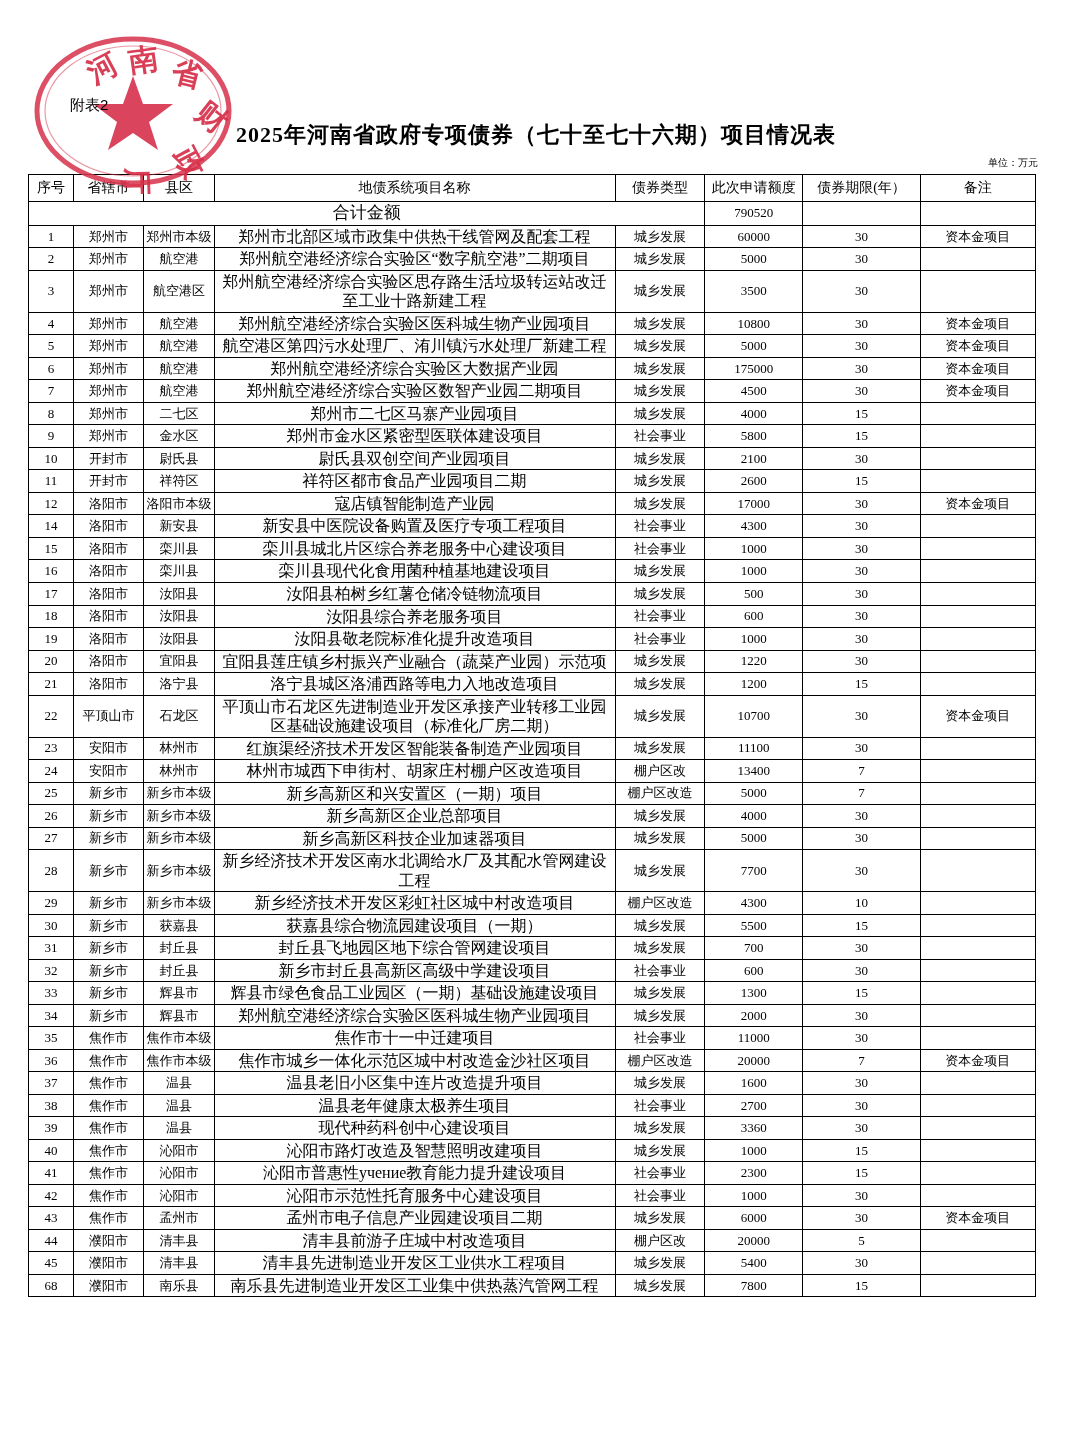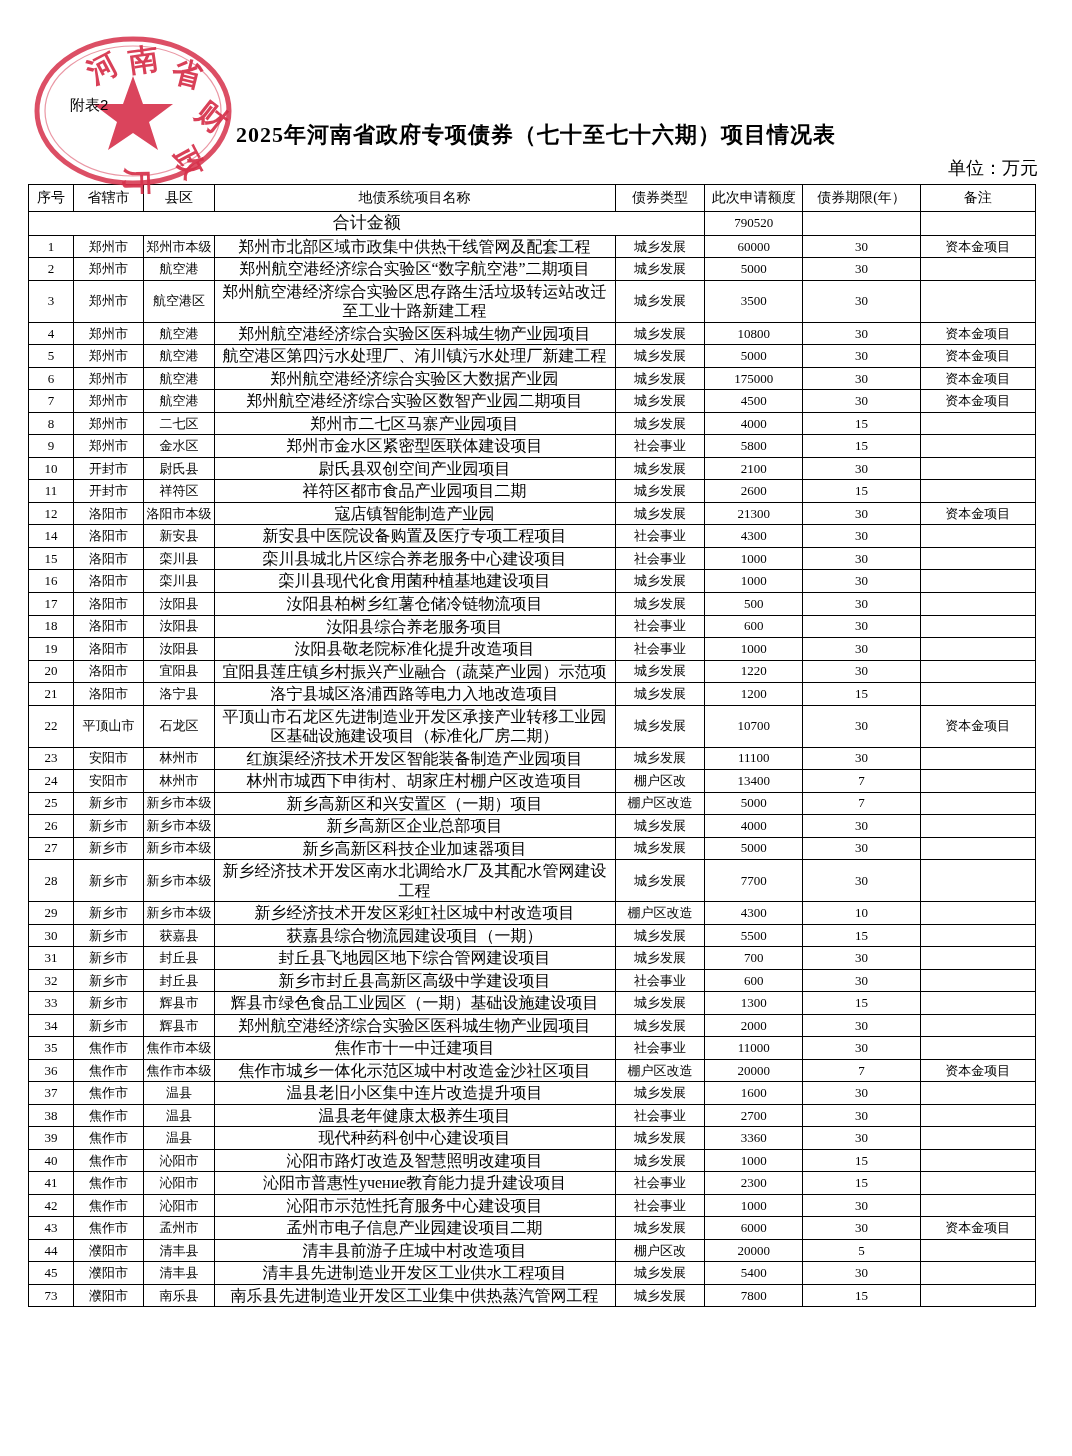--- a/index.html
+++ b/index.html
@@ -45,21 +45,21 @@
     text-align: center;
     font-size: 22px;
     font-weight: bold;
     letter-spacing: 1px;
     padding-top: 120px;
     padding-bottom: 6px;
     font-family: "Liberation Serif", serif;
   }
   .unit-line {
     text-align: right;
-    font-size: 18px;
+    font-size: 10px;
     padding-right: 6px;
     padding-bottom: 4px;
   }
   table.main {
     border-collapse: collapse;
     width: 1008px;
     table-layout: fixed;
     font-size: 13px;
   }
   table.main th, table.main td {
@@ -262,21 +262,21 @@
           <td>2600</td>
           <td>15</td>
           <td></td>
         </tr>
         <tr>
           <td>12</td>
           <td>洛阳市</td>
           <td>洛阳市本级</td>
           <td class="name">寇店镇智能制造产业园</td>
           <td>城乡发展</td>
-          <td>21300</td>
+          <td>17000</td>
           <td>30</td>
           <td>资本金项目</td>
         </tr>
         <tr>
           <td>14</td>
           <td>洛阳市</td>
           <td>新安县</td>
           <td class="name">新安县中医院设备购置及医疗专项工程项目</td>
           <td>社会事业</td>
           <td>4300</td>
@@ -587,21 +587,21 @@
           <td>45</td>
           <td>濮阳市</td>
           <td>清丰县</td>
           <td class="name">清丰县先进制造业开发区工业供水工程项目</td>
           <td>城乡发展</td>
           <td>5400</td>
           <td>30</td>
           <td></td>
         </tr>
         <tr>
-          <td>73</td>
+          <td>68</td>
           <td>濮阳市</td>
           <td>南乐县</td>
           <td class="name">南乐县先进制造业开发区工业集中供热蒸汽管网工程</td>
           <td>城乡发展</td>
           <td>7800</td>
           <td>15</td>
           <td></td>
         </tr>
       </tbody>
   </table>

